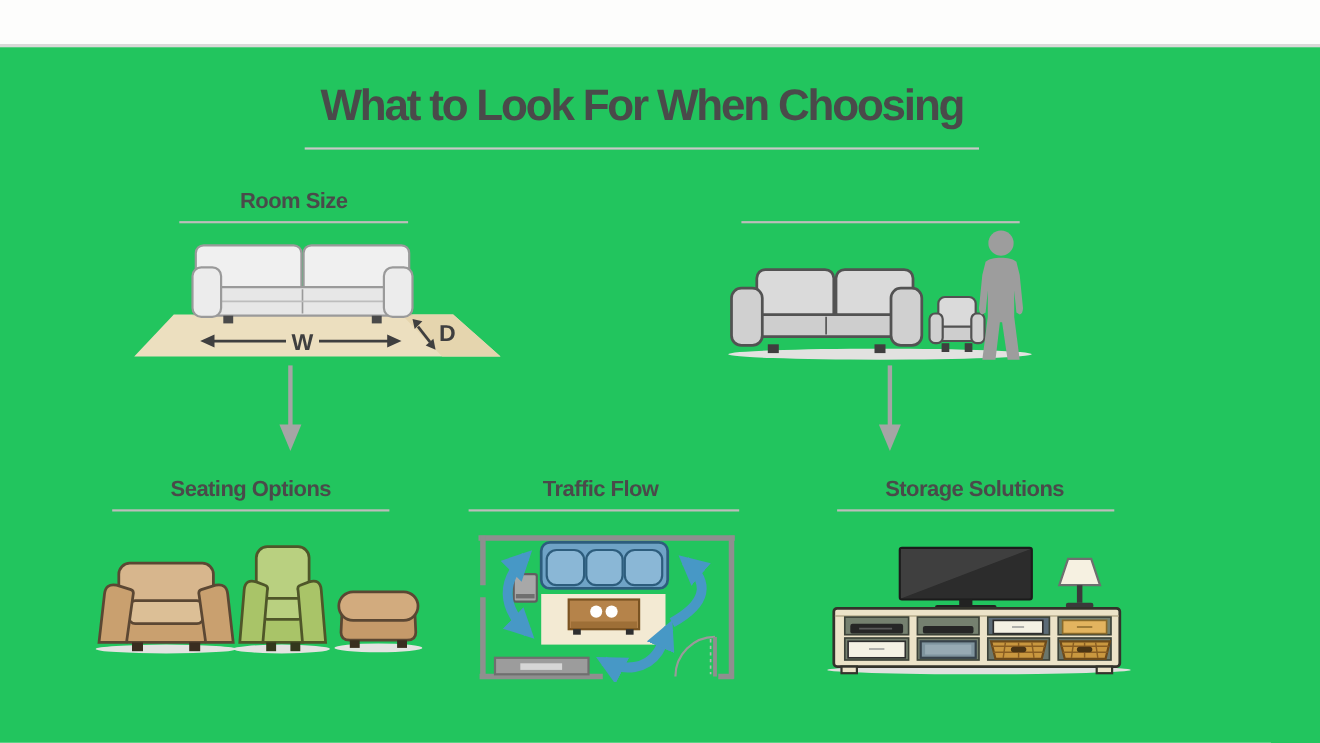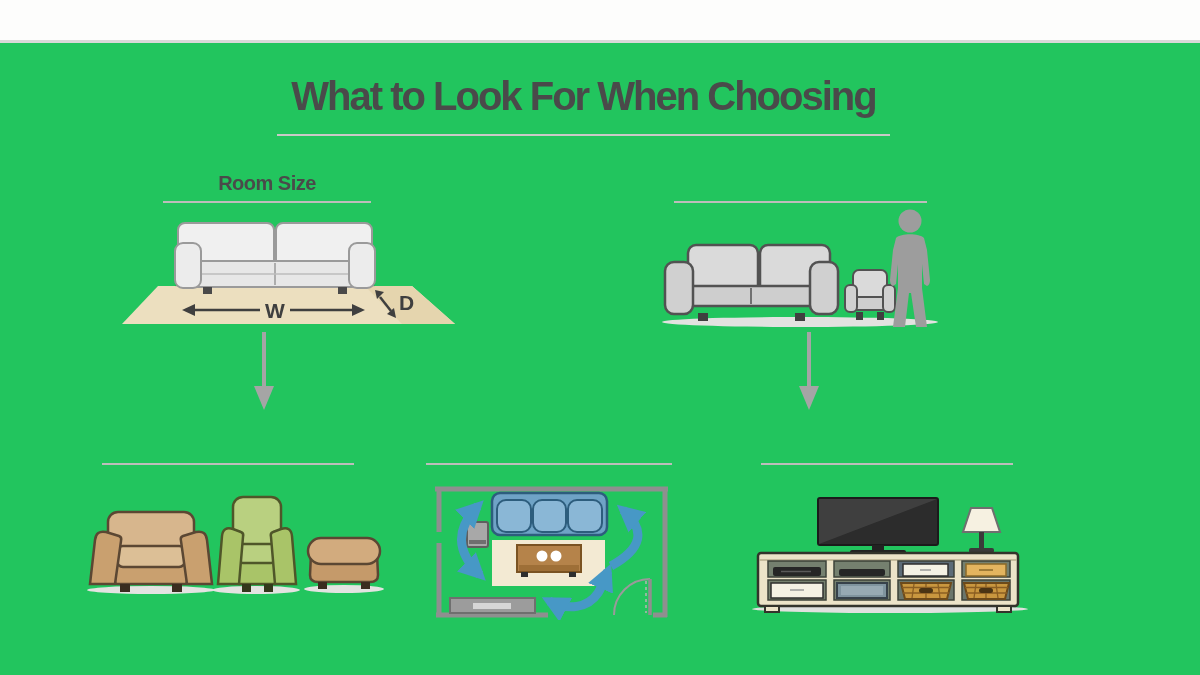--- a/index.html
+++ b/index.html
@@ -49,24 +49,27 @@
   <div class="edge bottom"></div>
 
   <h1 class="title">What to Look For When Choosing</h1>
   <div class="title-rule"></div>
 
   <h2 class="heading h-room">Room Size</h2>
   <div class="rule u-room"></div>
 
   <div class="rule u-furn"></div>
 
+  <h2 class="heading h-seat">Seating Options</h2>
   <div class="rule u-seat"></div>
 
+  <h2 class="heading h-traffic">Traffic Flow</h2>
   <div class="rule u-traffic"></div>
 
+  <h2 class="heading h-storage">Storage Solutions</h2>
   <div class="rule u-storage"></div>
 
   <svg id="room-illus" class="illus" width="370" height="112" viewBox="0 0 370 112">
     <g>
       <polygon points="58,71 312,71 355,109 22,109" fill="#ecdfbf"></polygon>
       <polygon points="265,71 312,71 355,109 302,109" fill="#e5d5ae"></polygon>
       <rect x="75" y="66" width="200" height="6" fill="#000000" opacity="0.05"></rect>
     </g>
     <g>
       <rect x="78" y="8" width="96" height="44" rx="7" fill="#f0f0f0" stroke="#9a9a9a" stroke-width="2"></rect>

